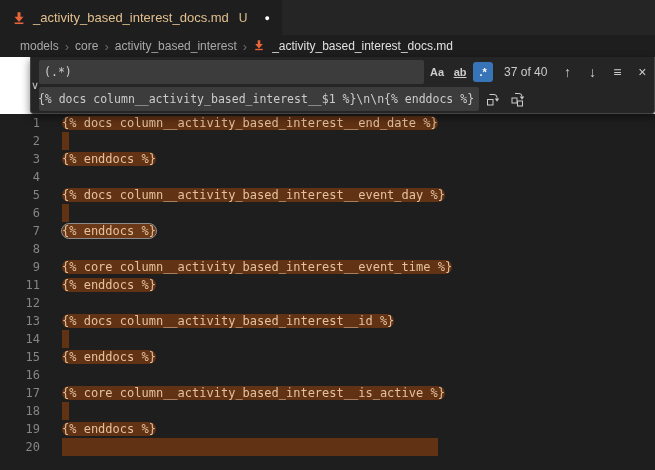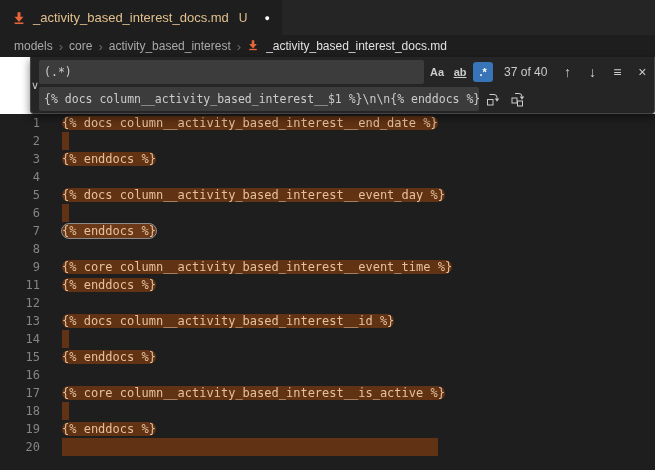--- a/index.html
+++ b/index.html
@@ -14,41 +14,41 @@
     display:flex; align-items:center; gap:7px; padding:0 12px;
     background:#1e1e1e; height:35px; border-right:1px solid #252526;
   }
   .tab-filename { color:#e2c08d; font-size:13px; }
   .tab-git { color:#e2c08d; font-size:12px; margin-left:3px; }
   .tab-dot { color:#ffffff; font-size:9px; margin-left:10px; }
   .file-icon { display:inline-flex; width:14px; height:14px; }
   
   .breadcrumb {
     position:absolute; top:35px; left:0; right:0; height:22px; background:#1e1e1e;
-    display:flex; align-items:center; gap:6px; padding-left:14px;
+    display:flex; align-items:center; gap:6px; padding-left:20px;
     font-size:12px; color:#a9a9a9; white-space:nowrap;
   }
   .breadcrumb .sep { color:#6a6a6a; font-size:13px; }
   .breadcrumb .crumb-last { color:#e0e0e0; display:flex; align-items:center; gap:5px; }
   
   .find-widget {
     position:absolute; top:57px; left:30px; right:0; height:57px; z-index:5;
     background:#252526; border:1px solid #454545; border-top:none;
     border-radius:0 0 4px 4px; box-shadow:0 3px 8px rgba(0,0,0,0.5);
     display:flex;
   }
   .fw-toggle { width:18px; display:flex; align-items:center; justify-content:center; color:#c5c5c5; font-size:11px; cursor:pointer; }
   .fw-main { flex:1; display:flex; flex-direction:column; justify-content:center; gap:3px; padding:3px 6px 3px 0; }
   .fw-row { display:flex; align-items:center; height:24px; gap:3px; }
   .fw-input {
     background:#3c3c3c; height:24px; display:flex; align-items:center;
     padding:0 5px; border-radius:2px; overflow:hidden;
   }
   .find-box { width:385px; }
-  .replace-box { width:440px; justify-content:flex-start; }
+  .replace-box { width:440px; justify-content:flex-end; }
   .fw-input .val { color:#cccccc; font-family:"DejaVu Sans Mono", monospace; font-size:11.5px; white-space:pre; }
   .opt {
     min-width:20px; height:20px; display:flex; align-items:center; justify-content:center;
     color:#cccccc; font-size:11px; border-radius:3px; cursor:pointer; padding:0 2px;font-weight:bold;
   }
   .opt.underline { text-decoration:underline; }
   .opt.active { background:#3875b8; color:#ffffff; }
   .count { color:#cccccc; font-size:12px; margin:0 6px 0 8px; white-space:nowrap; }
   .nav-btn {
     width:22px; height:22px; display:flex; align-items:center; justify-content:center;

